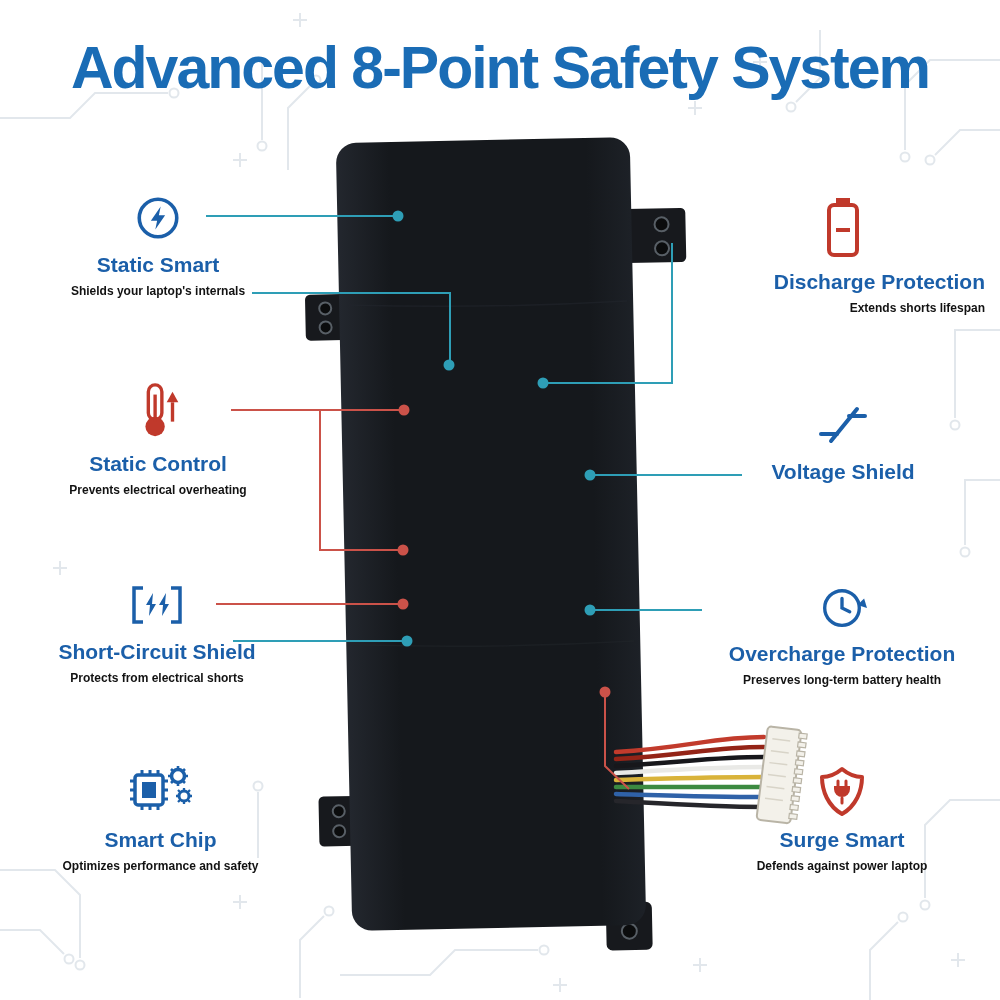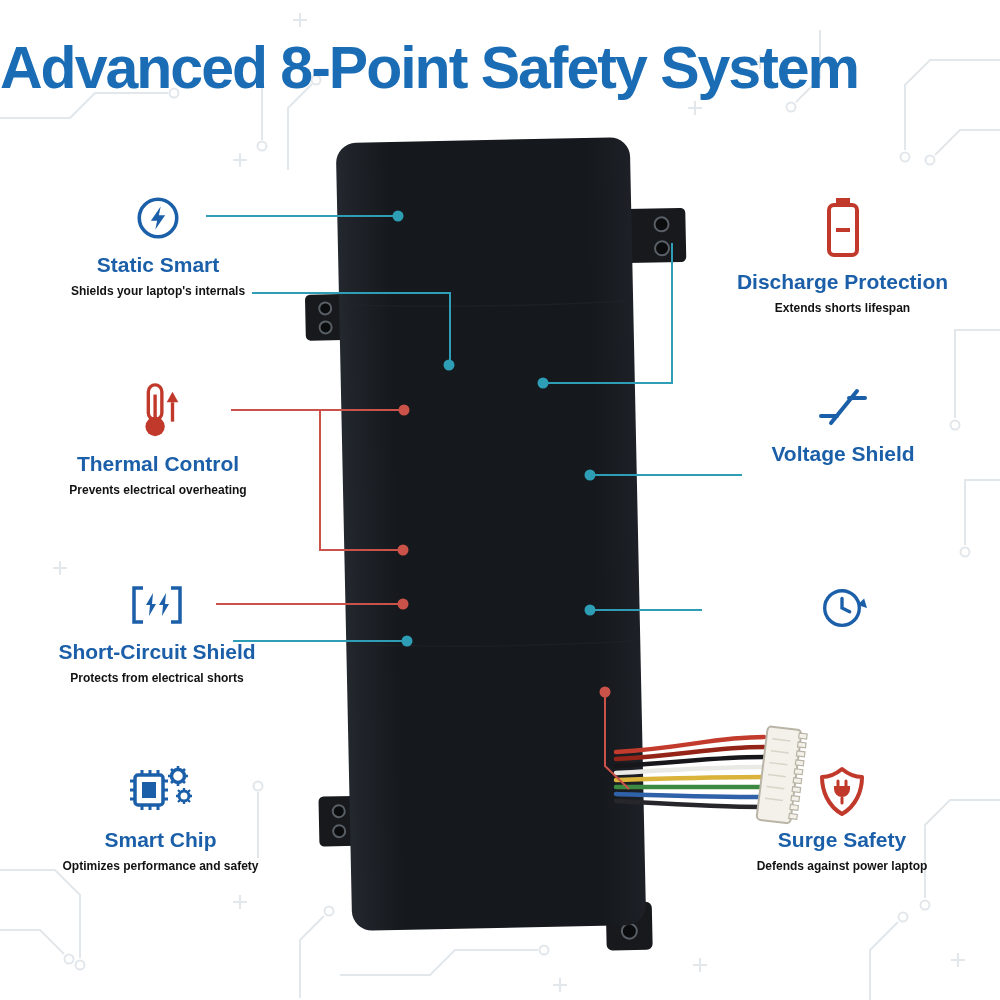--- a/index.html
+++ b/index.html
@@ -1,19 +1,19 @@
 <!DOCTYPE html>
 <html><head>
 <meta charset="utf-8">
 <style>
   html,body{margin:0;padding:0;background:#ffffff;}
   .canvas{position:relative;width:1000px;height:1000px;background:#ffffff;overflow:hidden;
           font-family:"Liberation Sans",sans-serif;}
   .layer{position:absolute;left:0;top:0;width:1000px;height:1000px;}
-  .title{position:absolute;top:34px;left:0;width:1000px;text-align:left;
+  .title{position:absolute;top:34px;left:0;width:1000px;text-align:center;
          font-size:59px;font-weight:800;letter-spacing:-2px;color:#1a6cb5;white-space:nowrap;}
   .feature{position:absolute;text-align:center;}
   .ficon{display:flex;justify-content:center;align-items:flex-end;margin-bottom:10px;}
   .ftitle{font-size:21px;font-weight:bold;color:#1b5fa9;margin-bottom:7px;}
   .fdesc{font-size:12px;color:#121212;line-height:1.3;font-weight:bold;}
 </style>
 </head>
 <body>
 
 <div class="canvas">
@@ -149,21 +149,21 @@
   <div class="feature" style="left:18px;top:380px;width:280px;">
     <div class="ficon">
       <svg width="58" height="62" viewBox="-30 -30 60 62">
         <rect x="-10" y="-26" width="14" height="36" rx="7" fill="none" stroke="#c0392b" stroke-width="3.5"></rect>
         <circle cx="-3" cy="17" r="10" fill="#c0392b"></circle>
         <line x1="-3" y1="12" x2="-3" y2="-16" stroke="#c0392b" stroke-width="3.5"></line>
         <line x1="15" y1="12" x2="15" y2="-8" stroke="#c0392b" stroke-width="3.5"></line>
         <path d="M15,-19 L9,-8 L21,-8 Z" fill="#c0392b"></path>
       </svg>
     </div>
-    <div class="ftitle">Thermal Control</div>
+    <div class="ftitle">Static Control</div>
     <div class="fdesc">Prevents electrical overheating</div>
   </div>
 
   <div class="feature" style="left:18px;top:760px;width:285px;">
     <div class="ficon">
       <svg width="64" height="58" viewBox="-32 -29 64 58">
         <g stroke="#1b5fa9" stroke-width="3">
           <path d="M-26,-8 h-5 M-26,1 h-5 M-26,10 h-5 M2,-8 h5 M2,1 h5 M2,10 h5 M-19,-14 v-5 M-11,-14 v-5 M-3,-14 v-5 M-19,16 v5 M-11,16 v5 M-3,16 v5" fill="none"></path>
           <rect x="-26" y="-14" width="28" height="30" rx="3" fill="none" stroke-width="3.5"></rect>
           <rect x="-19" y="-7" width="14" height="16" fill="#1b5fa9" stroke="none"></rect>
@@ -188,64 +188,66 @@
         <g fill="#1b5fa9">
           <path transform="translate(-6,0)" d="M2,-12 L-5,0 L-1,0 L-2,11 L5,-1 L1,-1 Z"></path>
           <path transform="translate(7,0)" d="M2,-12 L-5,0 L-1,0 L-2,11 L5,-1 L1,-1 Z"></path>
         </g>
       </svg>
     </div>
     <div class="ftitle">Short-Circuit Shield</div>
     <div class="fdesc">Protects from electrical shorts</div>
   </div>
 
-  <div class="feature" style="left:700px;top:196px;width:285px;">
+  <div class="feature" style="left:700px;top:196px;width:285px;text-align:right;">
     <div class="ficon">
       <svg width="52" height="64" viewBox="-26 -32 52 64">
         <rect x="-7" y="-30" width="14" height="7" fill="#c0392b"></rect>
         <rect x="-14" y="-23" width="28" height="50" rx="5" fill="none" stroke="#c0392b" stroke-width="4"></rect>
         <line x1="-7" y1="2" x2="7" y2="2" stroke="#c0392b" stroke-width="4"></line>
       </svg>
     </div>
     <div class="ftitle">Discharge Protection</div>
     <div class="fdesc">Extends shorts lifespan</div>
   </div>
 
-  <div class="feature" style="left:702px;top:380px;width:282px;">
+  <div class="feature" style="left:702px;top:398px;width:282px;">
     <div class="ficon">
       <svg width="54" height="52" viewBox="-27 -26 54 52">
         <g stroke="#1b5fa9" stroke-width="4" stroke-linecap="round" fill="none">
           <line x1="-22" y1="10" x2="-6" y2="10"></line>
           <line x1="-12" y1="17" x2="14" y2="-15"></line>
           <line x1="6" y1="-8" x2="22" y2="-8"></line>
         </g>
       </svg>
     </div>
     <div class="ftitle">Voltage Shield</div>
   </div>
 
   <div class="feature" style="left:692px;top:584px;width:300px;">
     <div class="ficon">
       <svg width="50" height="48" viewBox="-26 -24 52 48">
         <circle r="18" fill="none" stroke="#1b5fa9" stroke-width="3.5"></circle>
         <polyline points="0,-10 0,0 8,4" fill="none" stroke="#1b5fa9" stroke-width="3.5" stroke-linecap="round"></polyline>
         <path d="M23,-10 L26,0 L16,-3 Z" fill="#1b5fa9"></path>
       </svg>
     </div>
+    <div class="ftitle">Overcharge Protection</div>
+    <div class="fdesc">Preserves long-term battery health</div>
   </div>
 
   <div class="feature" style="left:700px;top:764px;width:284px;">
     <div class="ficon">
       <svg width="54" height="54" viewBox="-27 -27 54 54">
         <path d="M0,-22 C6,-17 13,-14 20,-14 C20,0 14,15 0,23 C-14,15 -20,0 -20,-14 C-13,-14 -6,-17 0,-22 Z" fill="none" stroke="#c0392b" stroke-width="4" stroke-linejoin="round"></path>
         <g stroke="#c0392b" stroke-width="3" stroke-linecap="round">
           <line x1="-4" y1="-10" x2="-4" y2="-5"></line>
           <line x1="4" y1="-10" x2="4" y2="-5"></line>
           <line x1="0" y1="7" x2="0" y2="12"></line>
         </g>
         <path d="M-8,-5 h16 v3 a8,8 0 0 1 -16,0 Z" fill="#c0392b"></path>
       </svg>
     </div>
-    <div class="ftitle">Surge Safety</div>
+    <div class="ftitle">Surge Smart</div>
     <div class="fdesc">Defends against power laptop</div>
   </div>
 
 </div>
 
 </body></html>

